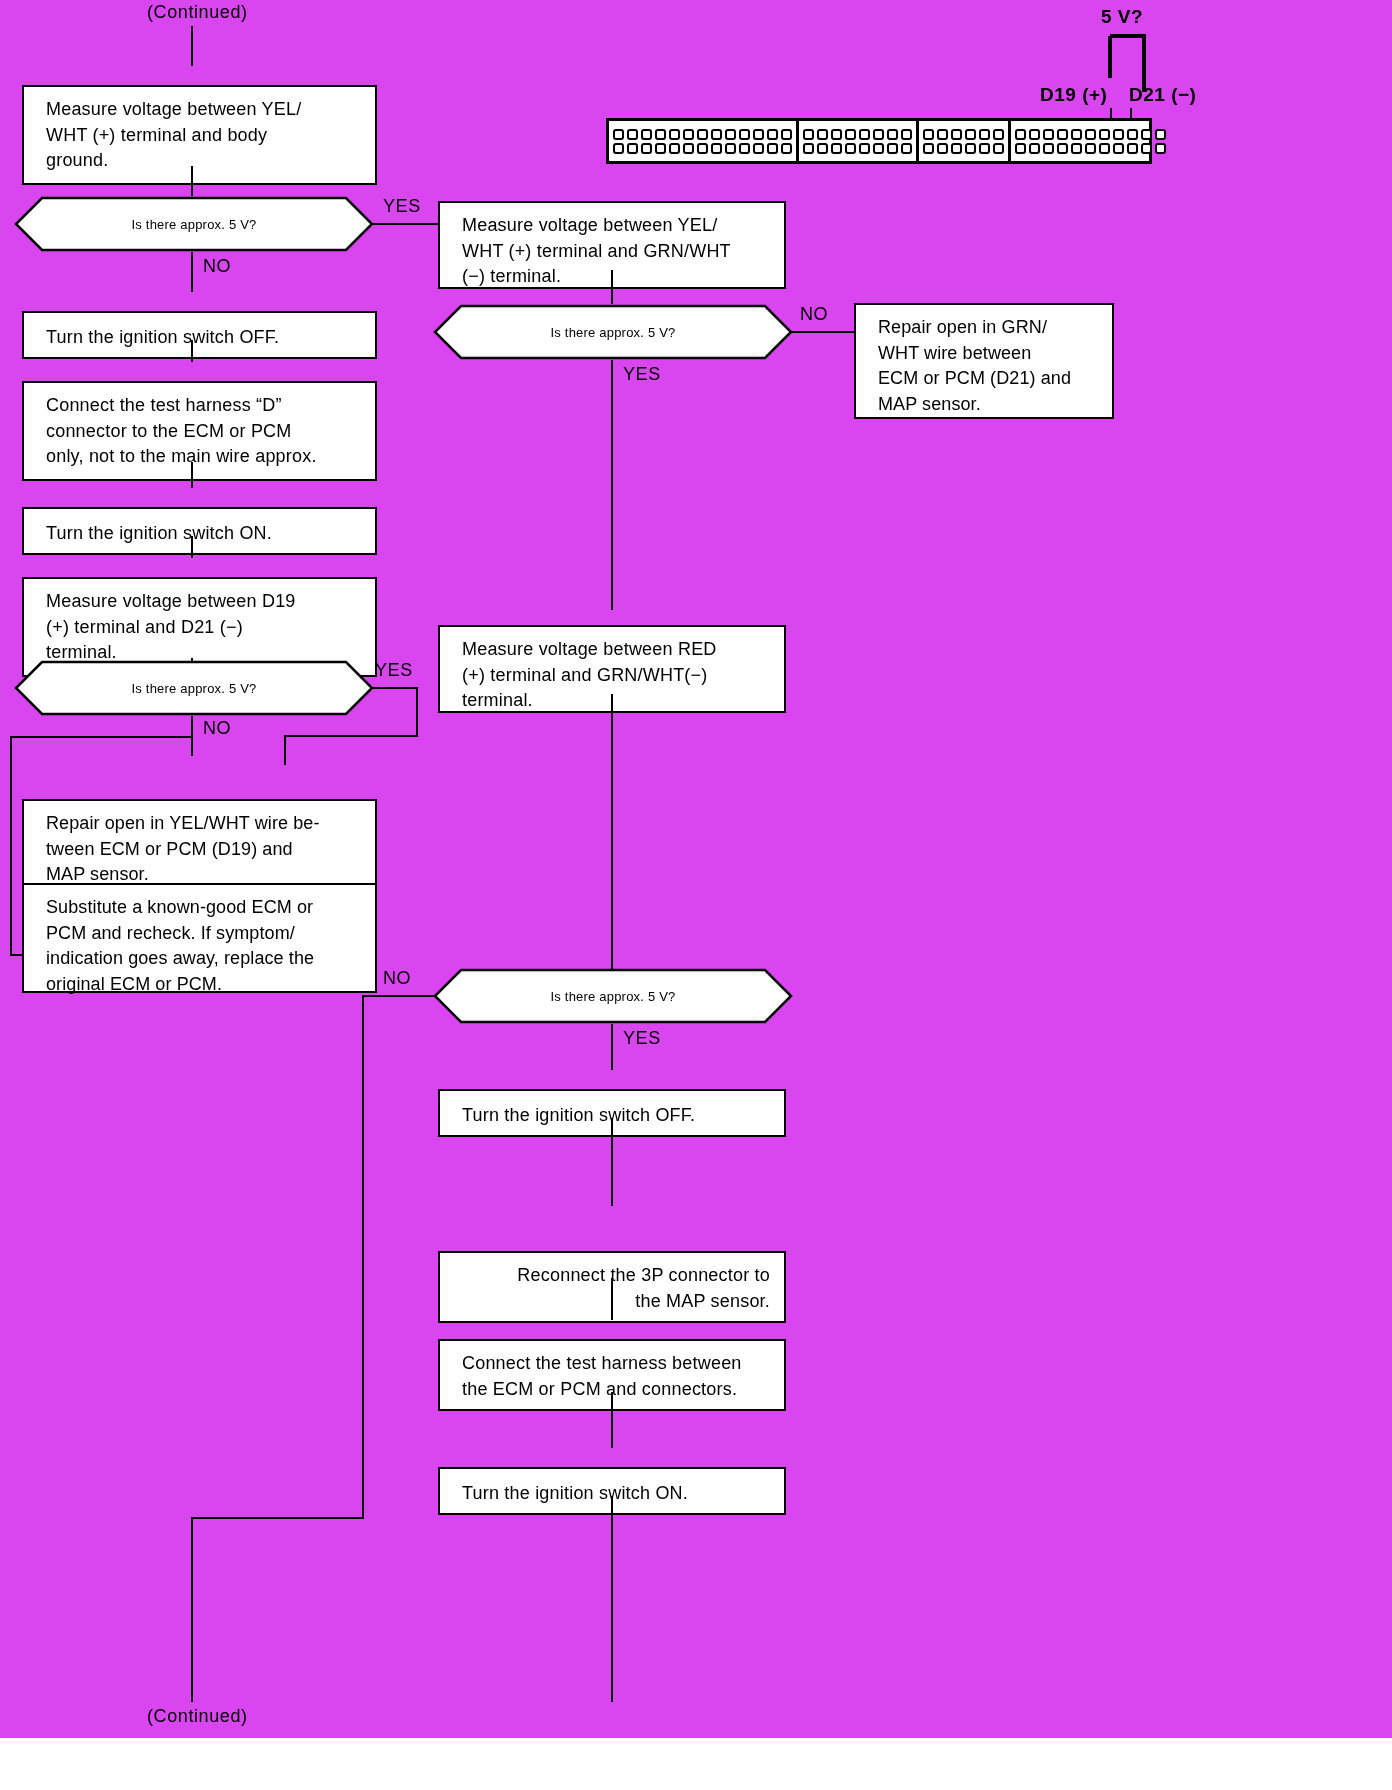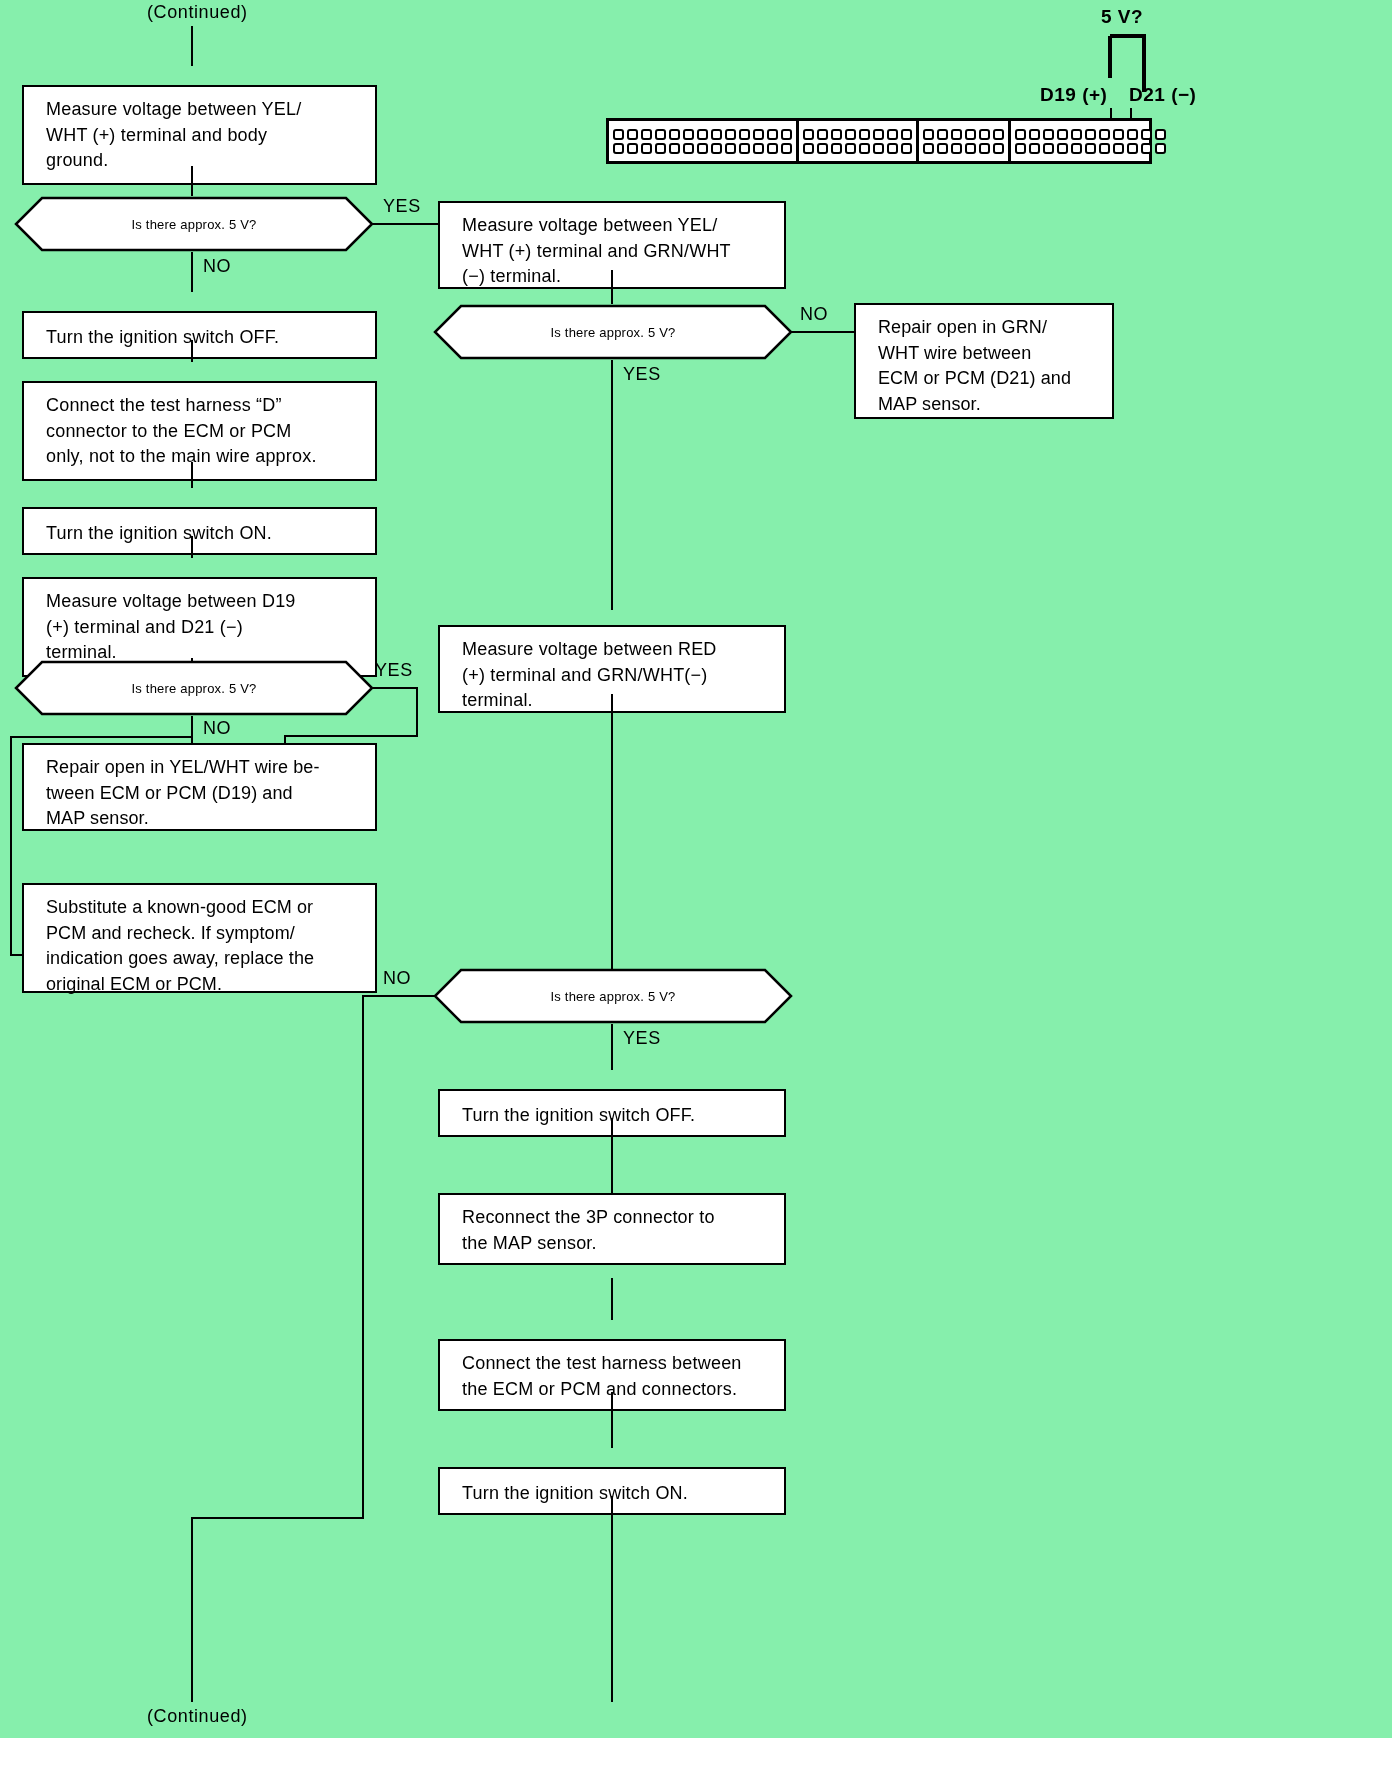--- a/index.html
+++ b/index.html
@@ -8,21 +8,21 @@
     background: #ffffff;
   }
   body {
     font-family: "Liberation Sans", sans-serif;
     color: #000000;
   }
   #page {
     position: relative;
     width: 1392px;
     height: 1738px;
-    background: #86efac;
+    background: #d946ef;
     overflow: hidden;
   }
 
   
   .box {
     position: absolute;
     box-sizing: border-box;
     border: 2px solid #000;
     background: #fff;
     font-size: 18px;
@@ -162,21 +162,21 @@
   <div class="label" style="left:375px; top:660px;">YES</div>
   <div class="vline" style="left:416px; top:687px; height:50px;"></div>
   <div class="hline" style="left:284px; top:735px; width:134px;"></div>
   <div class="vline" style="left:284px; top:735px; height:30px;"></div>
 
   <div class="vline" style="left:191px; top:716px; height:40px;"></div>
   <div class="label" style="left:203px; top:718px;">NO</div>
   <div class="hline" style="left:10px; top:736px; width:183px;"></div>
   <div class="vline" style="left:10px; top:736px; height:220px;"></div>
 
-  <div class="box bold" style="left:22px; top:724px; width:355px; height:88px;">Repair open in YEL/WHT wire be-
+  <div class="box bold" style="left:22px; top:780px; width:355px; height:88px;">Repair open in YEL/WHT wire be-
 tween ECM or PCM (D19) and
 MAP sensor.</div>
 
   <div class="box bold" style="left:22px; top:864px; width:355px; height:110px;">Substitute a known-good ECM or
 PCM and recheck. If symptom/
 indication goes away, replace the
 original ECM or PCM.</div>
 
   <div class="hline" style="left:10px; top:954px; width:14px;"></div>
 
@@ -333,21 +333,21 @@
   <div class="hline" style="left:191px; top:1517px; width:173px;"></div>
   <div class="vline" style="left:191px; top:1517px; height:185px;"></div>
 
   <div class="vline" style="left:611px; top:1024px; height:46px;"></div>
   <div class="label" style="left:623px; top:1028px;">YES</div>
 
   <div class="box" style="left:438px; top:1070px; width:348px; height:48px; padding-top:12px;">Turn the ignition switch OFF.</div>
 
   <div class="vline" style="left:611px; top:1118px; height:88px;"></div>
 
-  <div class="box" style="left:438px; top:1174px; width:348px; height:72px;">Reconnect the 3P connector to
+  <div class="box" style="left:438px; top:1232px; width:348px; height:72px;text-align:right;">Reconnect the 3P connector to
 the MAP sensor.</div>
 
   <div class="vline" style="left:611px; top:1278px; height:42px;"></div>
 
   <div class="box" style="left:438px; top:1320px; width:348px; height:72px;">Connect the test harness between
 the ECM or PCM and connectors.</div>
 
   <div class="vline" style="left:611px; top:1392px; height:56px;"></div>
 
   <div class="box" style="left:438px; top:1448px; width:348px; height:48px; padding-top:12px;">Turn the ignition switch ON.</div>

